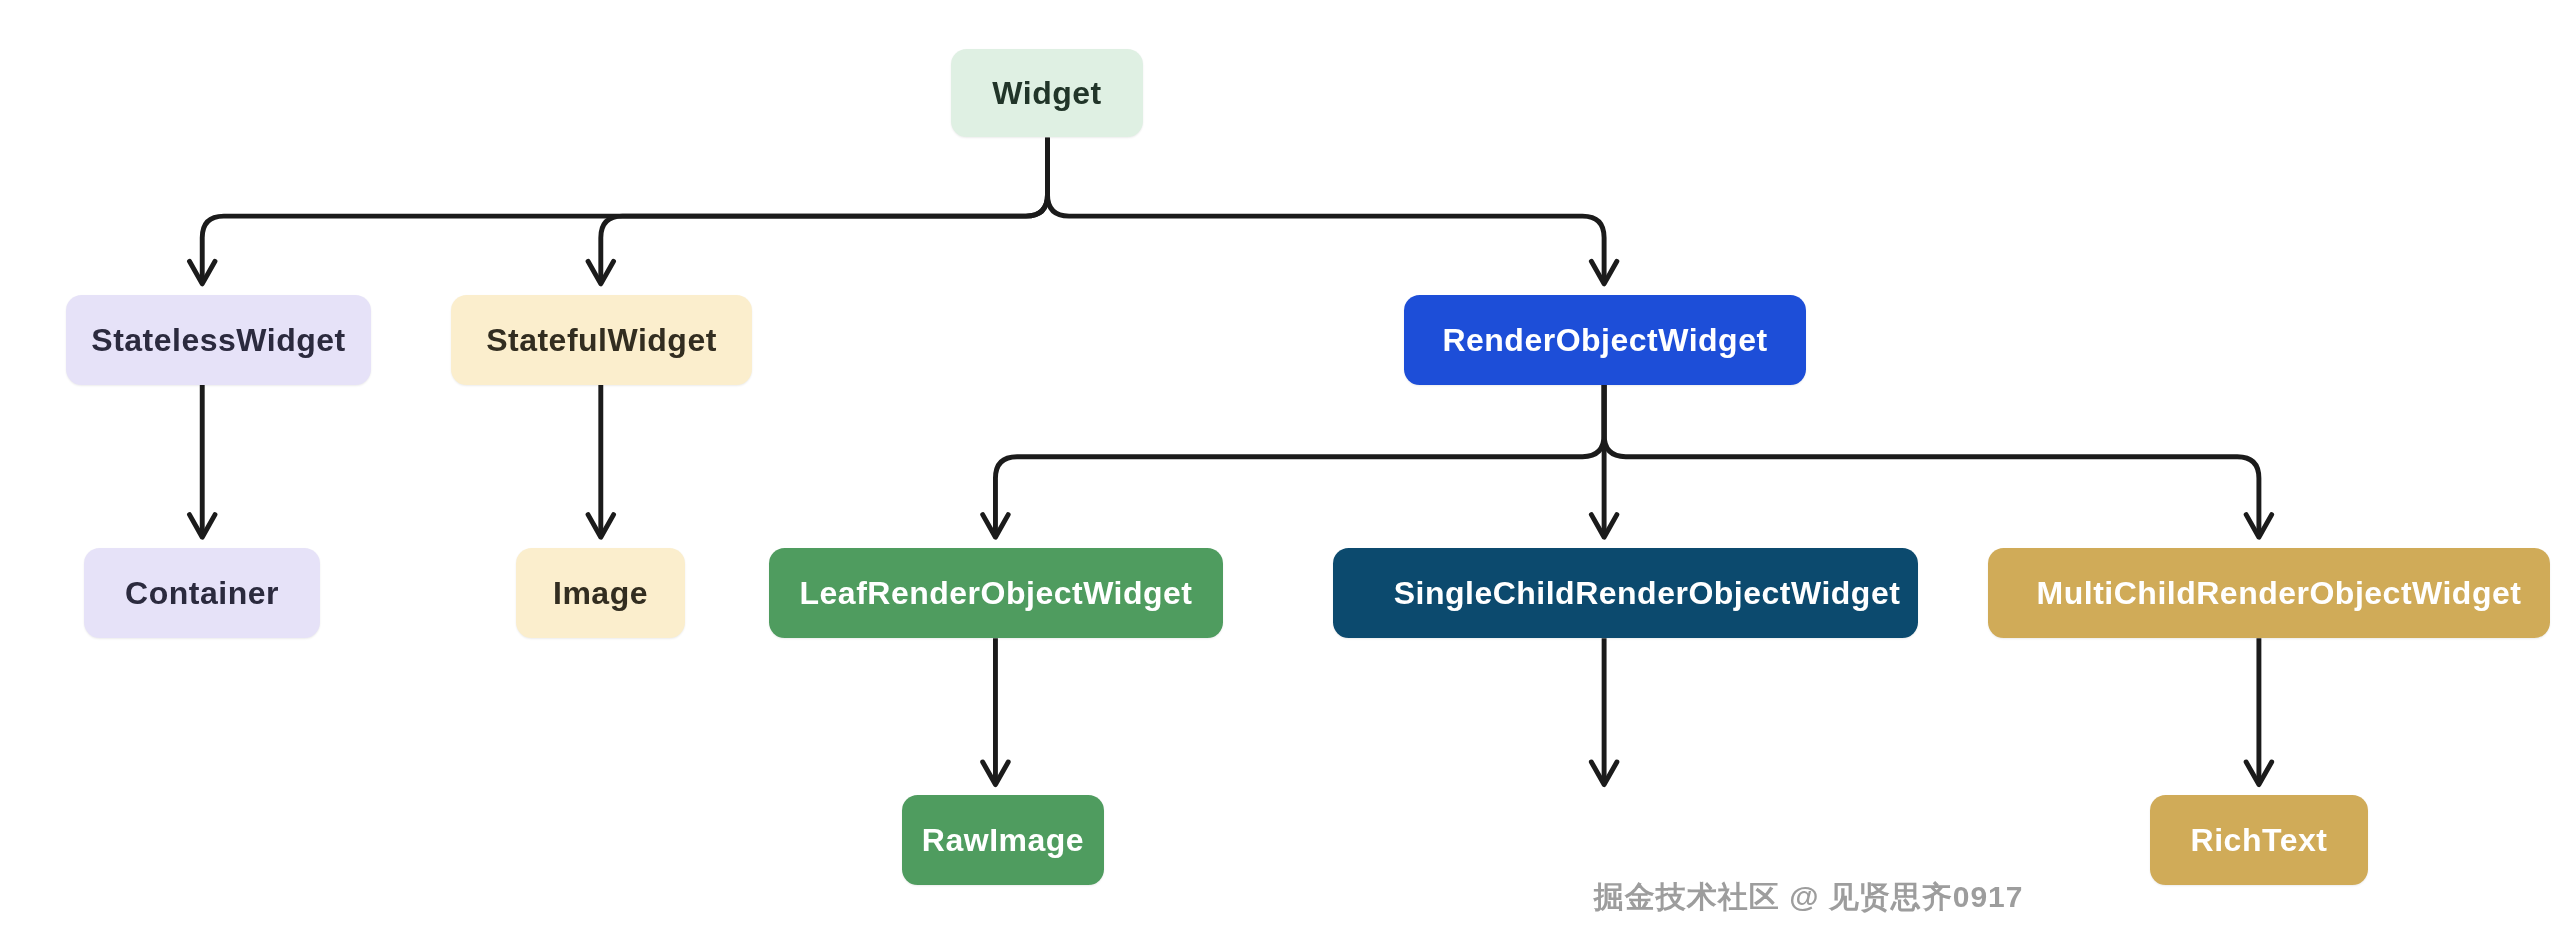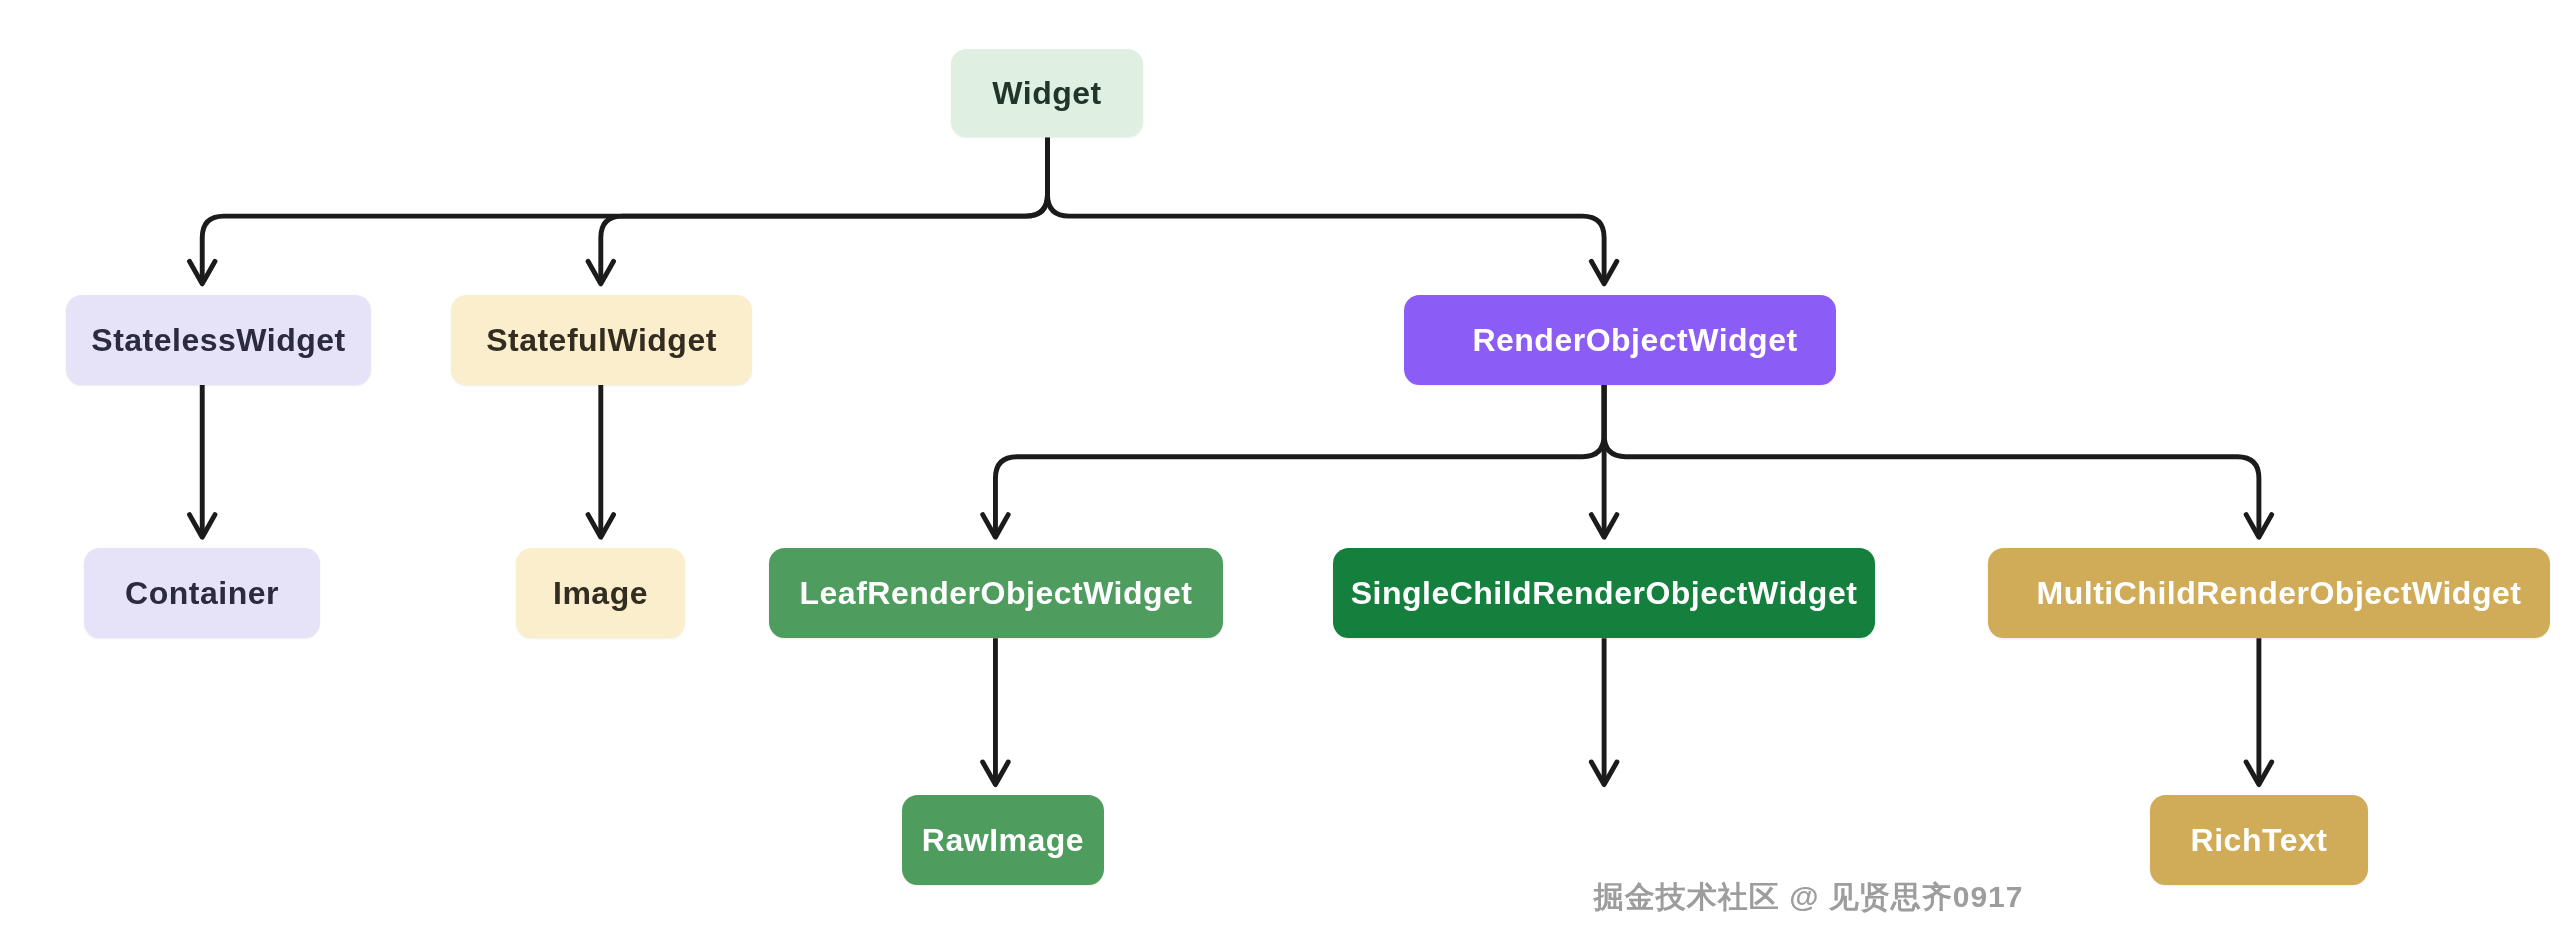--- a/index.html
+++ b/index.html
@@ -12,23 +12,23 @@
     position:absolute;
     display:flex;align-items:center;justify-content:center;
     border-radius:15.7px;
     font-weight:700;font-size:32px;letter-spacing:0.5px;
     white-space:nowrap;
     box-shadow:0 1px 2px rgba(0,0,0,0.08);
   }
   .mint    {background:#dff0e3;color:#213529;}
   .lavender{background:#e6e2f8;color:#2b2a3e;}
   .cream   {background:#fbeecd;color:#322d20;}
-  .red     {background:#8b5cf6;color:#ffffff;padding-left:30px;}
+  .red     {background:#1d4ed8;color:#ffffff;}
   .green   {background:#4f9c5f;color:#ffffff;}
-  .blue    {background:#15803d;color:#ffffff;}
+  .blue    {background:#0c4a6e;color:#ffffff;padding-left:43px;}
   .gold    {background:#d0ab58;color:#ffffff;}
   .watermark{
     position:absolute;right:28.5px;top:877px;
     font-size:30px;font-weight:700;color:#9d9d9d;
     text-shadow:-2px -2px 0 #fff, 2px -2px 0 #fff, -2px 2px 0 #fff, 2px 2px 0 #fff, 0 0 3.9px #fff;
     letter-spacing:1px;
   }
 </style>
 </head>
 <body>

